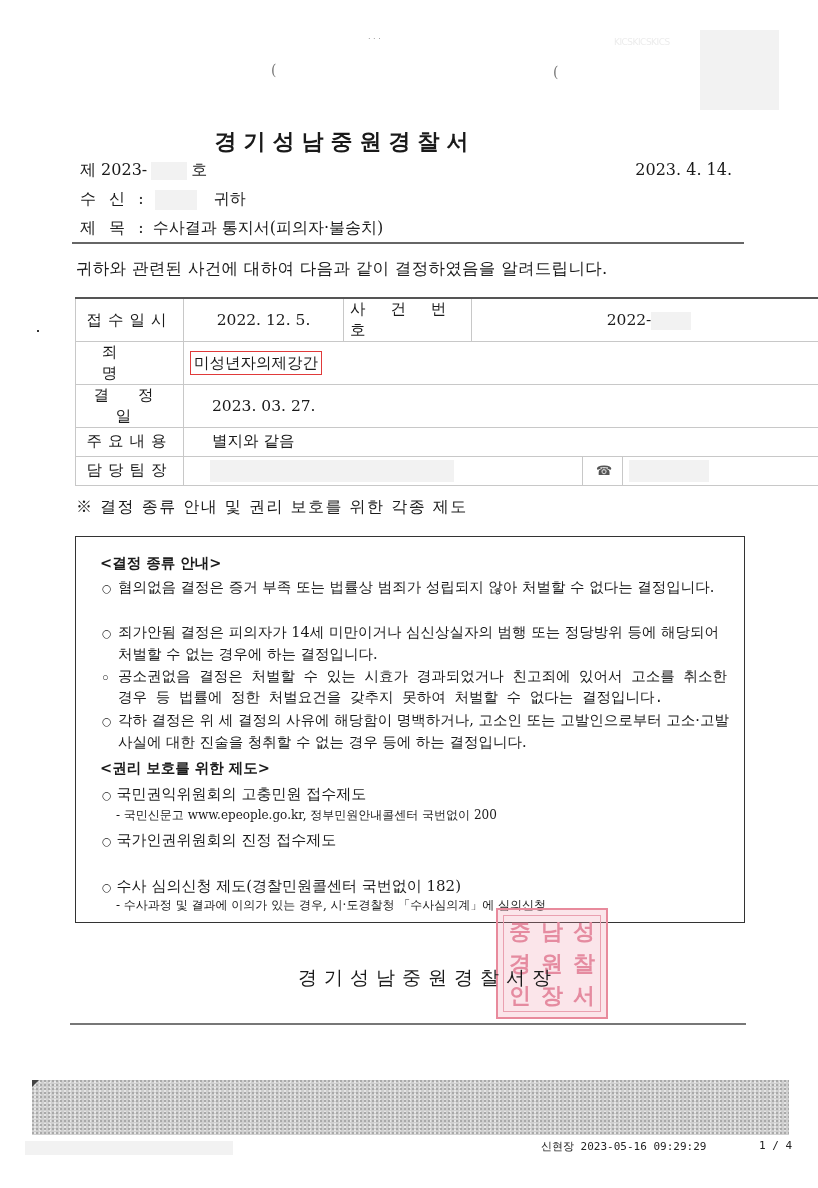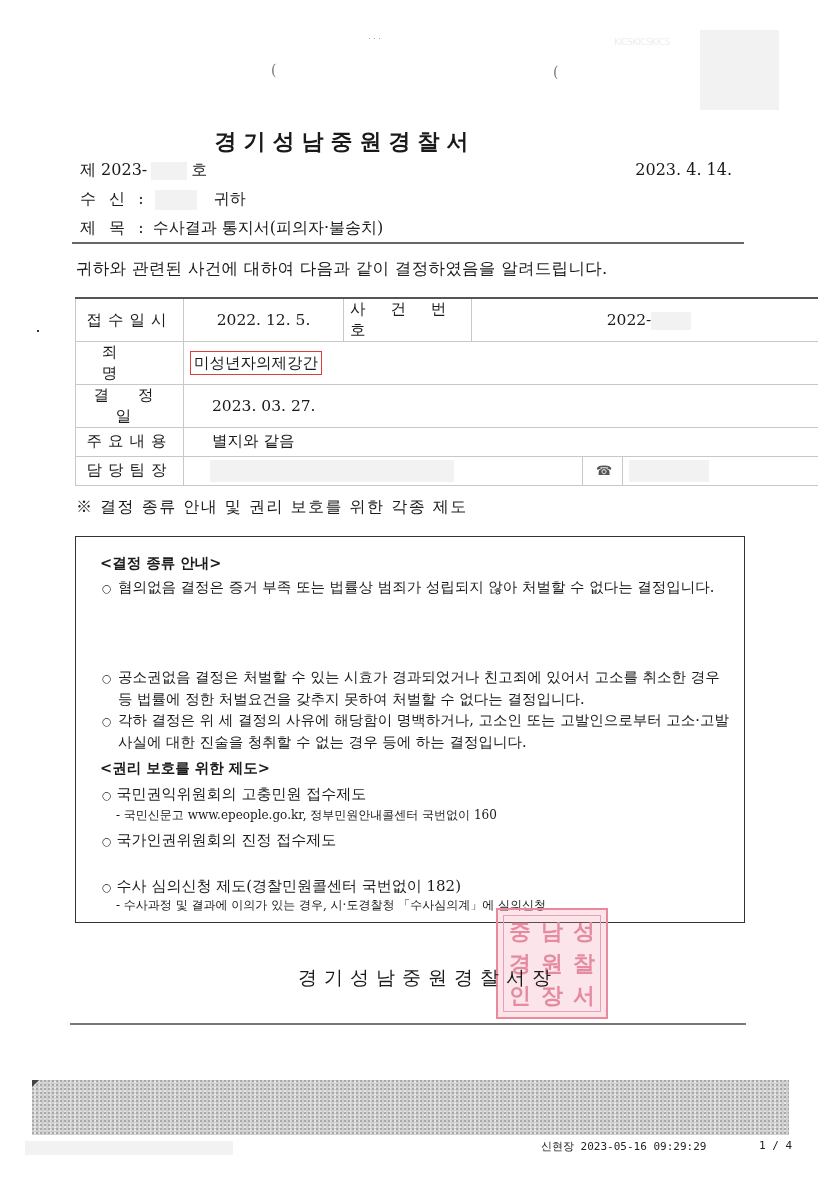--- a/index.html
+++ b/index.html
@@ -121,27 +121,28 @@
   </tr>
 </tbody>
   </table>
 
 <div class="abs section-head">※ 결정 종류 안내 및 권리 보호를 위한 각종 제도</div>
 
 <div class="abs guide-box">
   <div class="abs sub-head" style="top:17px;">&lt;결정 종류 안내&gt;</div>
 
   <div class="abs bullet" style="top:40px;"><span class="mk">○</span><span>혐의없음 결정은 증거 부족 또는 법률상 범죄가 성립되지 않아 처벌할 수 없다는 결정입니다.</span></div>
-  <div class="abs bullet" style="top:130px;"><span class="mk">○</span><span>공소권없음 결정은 처벌할 수 있는 시효가 경과되었거나 친고죄에 있어서 고소를 취소한 경우 등 법률에 정한 처벌요건을 갖추지 못하여 처벌할 수 없다는 결정입니다.</span></div>
+  <div class="abs bullet" style="top:85px;"><span class="mk">○</span><span>죄가안됨 결정은 피의자가 14세 미만이거나 심신상실자의 범행 또는 정당방위 등에 해당되어 처벌할 수 없는 경우에 하는 결정입니다.</span></div>
+  <div class="abs bullet" style="top:130px;font-family:Liberation Mono, monospace;"><span class="mk">○</span><span>공소권없음 결정은 처벌할 수 있는 시효가 경과되었거나 친고죄에 있어서 고소를 취소한 경우 등 법률에 정한 처벌요건을 갖추지 못하여 처벌할 수 없다는 결정입니다.</span></div>
   <div class="abs bullet" style="top:173px;"><span class="mk">○</span><span>각하 결정은 위 세 결정의 사유에 해당함이 명백하거나, 고소인 또는 고발인으로부터 고소·고발 사실에 대한 진술을 청취할 수 없는 경우 등에 하는 결정입니다.</span></div>
 
   <div class="abs sub-head" style="top:222px;">&lt;권리 보호를 위한 제도&gt;</div>
 
   <div class="abs rp-main" style="top:248px;"><span style="font-size:11px;margin-right:5px;">○</span><span>국민권익위원회의 고충민원 접수제도</span></div>
-  <div class="abs rp-sub" style="top:270px;">- 국민신문고 www.epeople.go.kr, 정부민원안내콜센터 국번없이 160</div>
+  <div class="abs rp-sub" style="top:270px;">- 국민신문고 www.epeople.go.kr, 정부민원안내콜센터 국번없이 200</div>
 
   <div class="abs rp-main" style="top:294px;"><span style="font-size:11px;margin-right:5px;">○</span><span>국가인권위원회의 진정 접수제도</span></div>
 
   <div class="abs rp-main" style="top:340px;"><span style="font-size:11px;margin-right:5px;">○</span><span>수사 심의신청 제도(경찰민원콜센터 국번없이 182)</span></div>
   <div class="abs rp-sub" style="top:360px;">- 수사과정 및 결과에 이의가 있는 경우, 시·도경찰청 「수사심의계」에 심의신청</div>
 </div>
 
 <div class="abs seal">
   <div class="seal-inner">
     <span>중</span>

